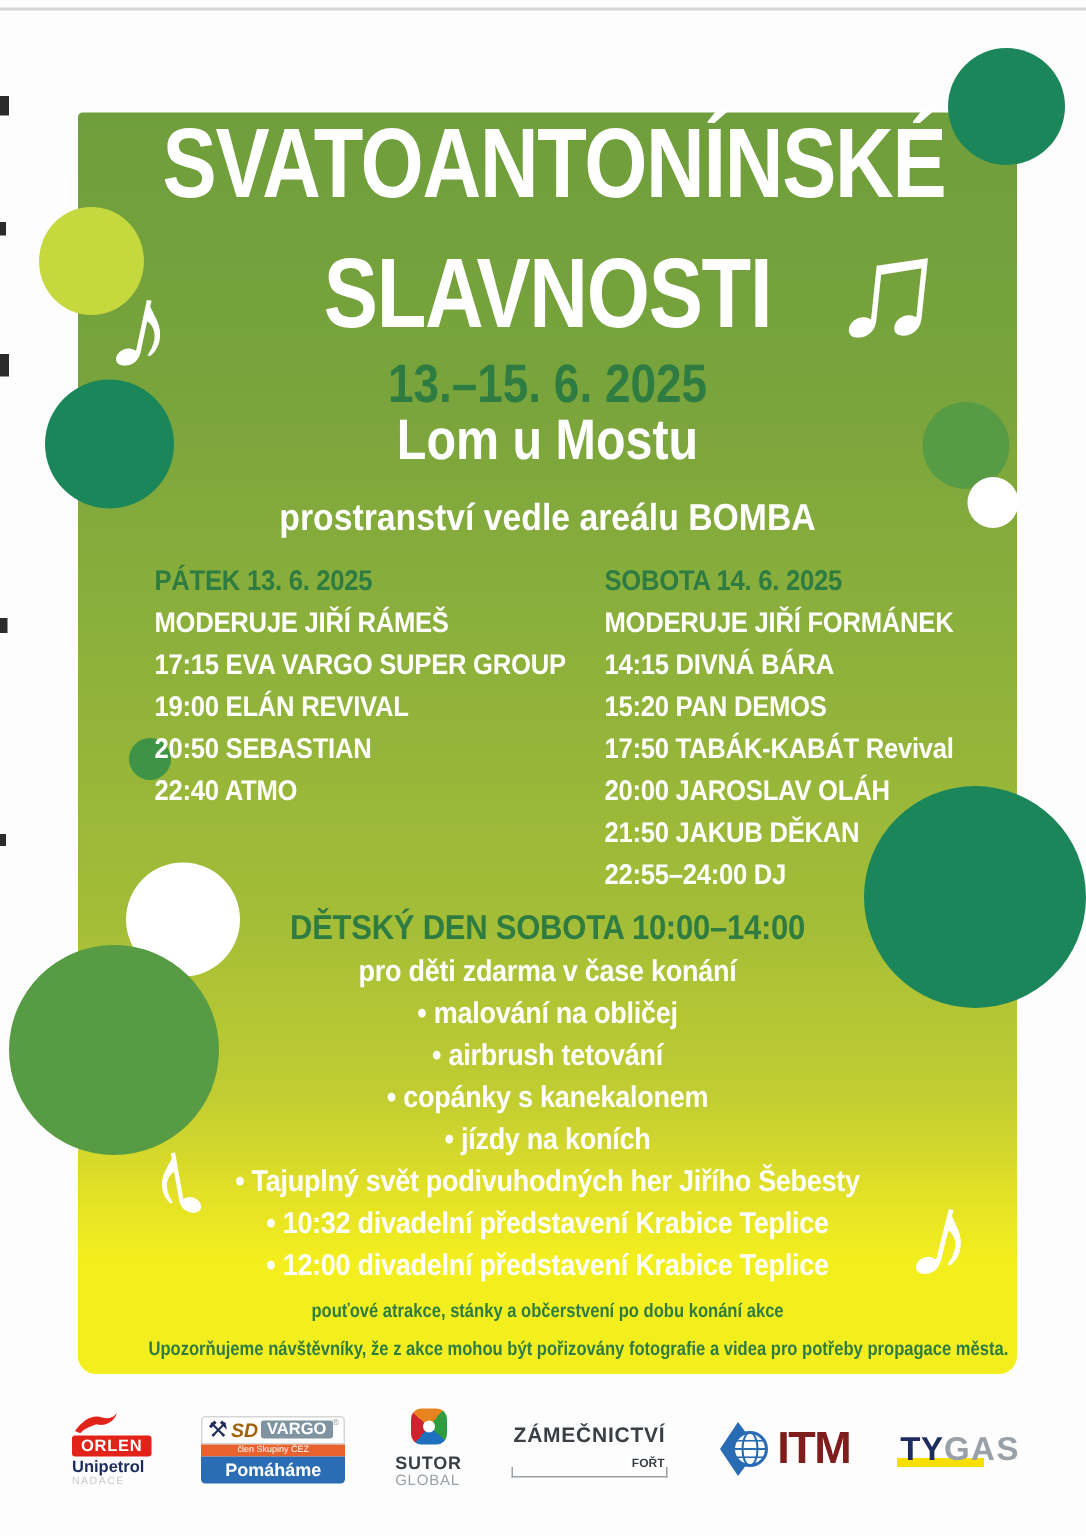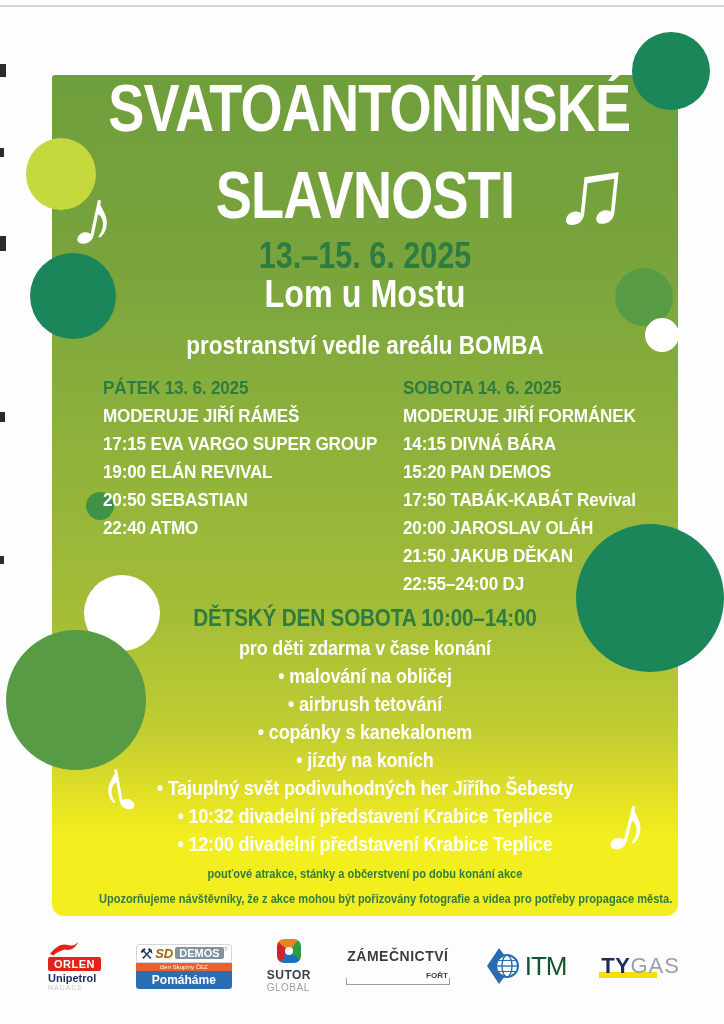--- a/index.html
+++ b/index.html
@@ -112,26 +112,26 @@
   .zamek-line{position:relative;height:7px;border:1px solid #9aa2a8;border-top:none;margin-top:14px;}
   .zamek-sub{position:absolute;right:1px;top:-7px;background:#fff;padding-left:3px;font-size:8px;font-weight:bold;color:#3a3f45;}
 
   .ajtm-box{position:relative;width:102px;height:56px;background:#17181c;border-radius:6px;}
   .ajtm-text{position:absolute;left:10px;top:16px;color:#f0920e;font-weight:bold;font-style:italic;font-size:19px;letter-spacing:0.5px;}
   .ajtm-drill{position:absolute;right:20px;top:20px;width:26px;height:9px;background:#4a4d55;border-radius:2px;transform:rotate(35deg);}
   .ajtm-drill::after{content:"";position:absolute;left:5px;top:8px;width:8px;height:16px;background:#4a4d55;border-radius:2px;}
   .ajtm-swoosh{position:absolute;right:8px;top:10px;width:20px;height:12px;border-top:3px solid #f0920e;border-radius:50%;transform:rotate(18deg);}
 
   .itm{flex-direction:row;align-items:center;gap:2px;}
-  .itm-text{color:#14532d;font-weight:normal;font-size:26px;letter-spacing:-1px;}
+  .itm-text{color:#7f1d1d;font-weight:bold;font-size:30px;letter-spacing:-1px;}
 
   .tygas{position:relative;flex-direction:row;align-items:baseline;}
   .tygas-bar{position:absolute;left:-2px;bottom:1px;width:58px;height:6px;background:#f7df00;z-index:0;}
   .tygas .ty{position:relative;z-index:1;color:#1d2b5e;font-weight:bold;font-size:22px;letter-spacing:0.5px;}
-  .tygas .gas{position:relative;z-index:1;color:#9aa0a8;font-size:22px;letter-spacing:1px;}
+  .tygas .gas{position:relative;z-index:1;color:#9aa0a8;font-size:22px;letter-spacing:1px;font-weight:bold;}
 </style>
 </head>
 <body>
 
 <div class="page">
 
   <div class="scan-topline"></div>
   <div class="scan-mark m1"></div>
   <div class="scan-mark m2"></div>
   <div class="scan-mark m3"></div>
@@ -204,21 +204,21 @@
       </svg>
       <div class="orlen-box">ORLEN</div>
       <div class="orlen-sub">Unipetrol</div>
       <div class="orlen-sub2">NADACE</div>
     </div>
 
     <div class="logo sdgroup">
       <div class="sd-top">
         <span class="sd-hammers">⚒</span>
         <span class="sd-sd">SD</span>
-        <span class="sd-groupbox">DEMOS</span>
+        <span class="sd-groupbox">VARGO</span>
         <span class="sd-reg">®</span>
       </div>
       <div class="sd-strip">člen Skupiny ČEZ</div>
       <div class="sd-pomahame">Pomáháme</div>
     </div>
 
     <div class="logo sutor">
       <div class="sutor-knot"></div>
       <div class="sutor-text">
         <div class="sutor-t1">SUTOR</div>

